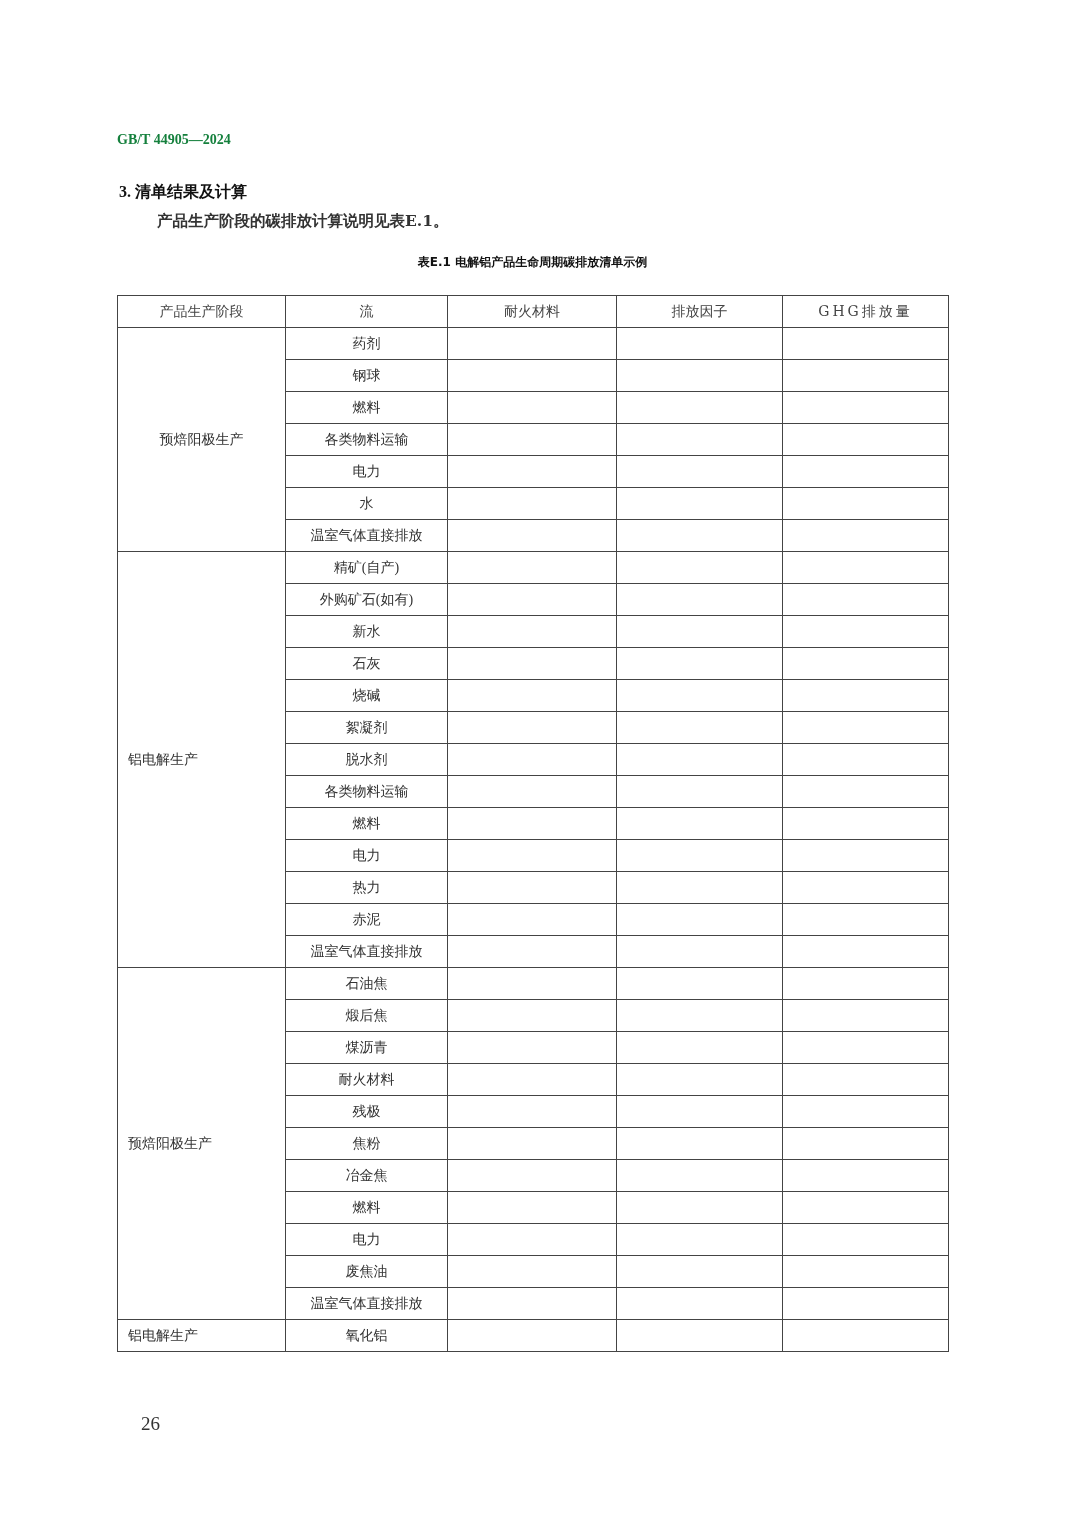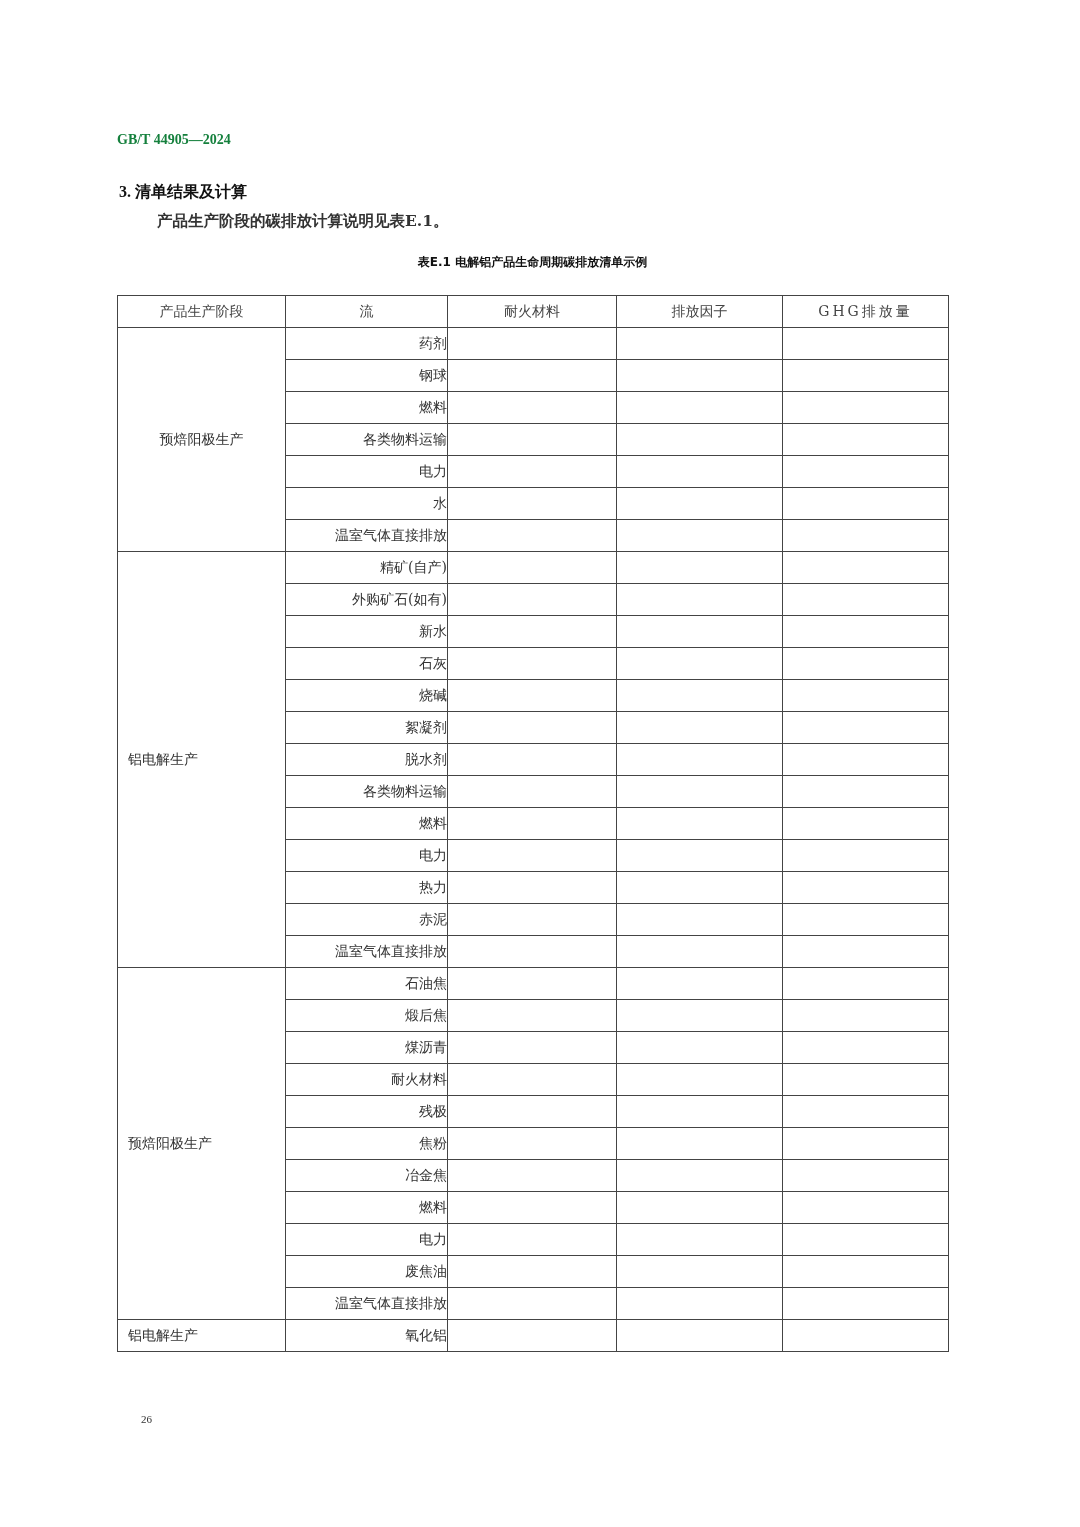--- a/index.html
+++ b/index.html
@@ -5,26 +5,26 @@
   html, body { margin: 0; padding: 0; background: #ffffff; }
   body { width: 1080px; height: 1527px; position: relative; overflow: hidden; color: #222; }
   .std-code { position: absolute; left: 117px; top: 132px; font-family: "Liberation Serif", serif; font-weight: bold; font-size: 14px; color: #15803d; }
   .section-title { position: absolute; left: 119px; top: 182px; font-family: Liberation Serif, serif; font-weight: bold; font-size: 16px; color: #111; }
   .para { position: absolute; left: 157px; top: 211px; font-family: "DejaVu Serif", serif; font-size: 15.5px; color: #333; font-weight: bold; }
   .table-caption { position: absolute; left: 0; width: 1065px; top: 254px; text-align: center; font-family: "DejaVu Sans", sans-serif; font-weight: bold; font-size: 12px; color: #111; }
   table.inv { position: absolute; left: 117px; top: 295px; border-collapse: collapse; font-family: "DejaVu Serif", serif; font-size: 14px; color: #333; }
   table.inv td, table.inv th { border: 1.5px solid #444; padding: 0; height: 31px; font-weight: normal; }
   table.inv th { text-align: center; color: #444; }
   .c1 { width: 167px; } .c2 { width: 161px; } .c3 { width: 168px; } .c4 { width: 165px; } .c5 { width: 165px; }
-  td.flow { padding-left: 9px; text-align: right; }
+  td.flow { padding-left: 9px; text-align: center; font-family: Liberation Serif, serif; }
   td.stage { vertical-align: middle; }
   td.stage.center { text-align: center; }
   td.stage.left { text-align: left; padding-left: 10px; }
   th.ghg { letter-spacing: 3px; }
-  .page-num { position: absolute; left: 141px; top: 1413px; font-family: "Liberation Serif", serif; font-size: 11px; color: #333; }
+  .page-num { position: absolute; left: 141px; top: 1413px; font-family: "Liberation Serif", serif; font-size: 19px; color: #333; }
 </style>
 </head>
 <body>
 
 <div class="std-code">GB/T 44905—2024</div>
 <div class="section-title">3. 清单结果及计算</div>
 <div class="para">产品生产阶段的碳排放计算说明见表E.1。</div>
 <div class="table-caption">表E.1    电解铝产品生命周期碳排放清单示例</div>
 
 <table class="inv">

